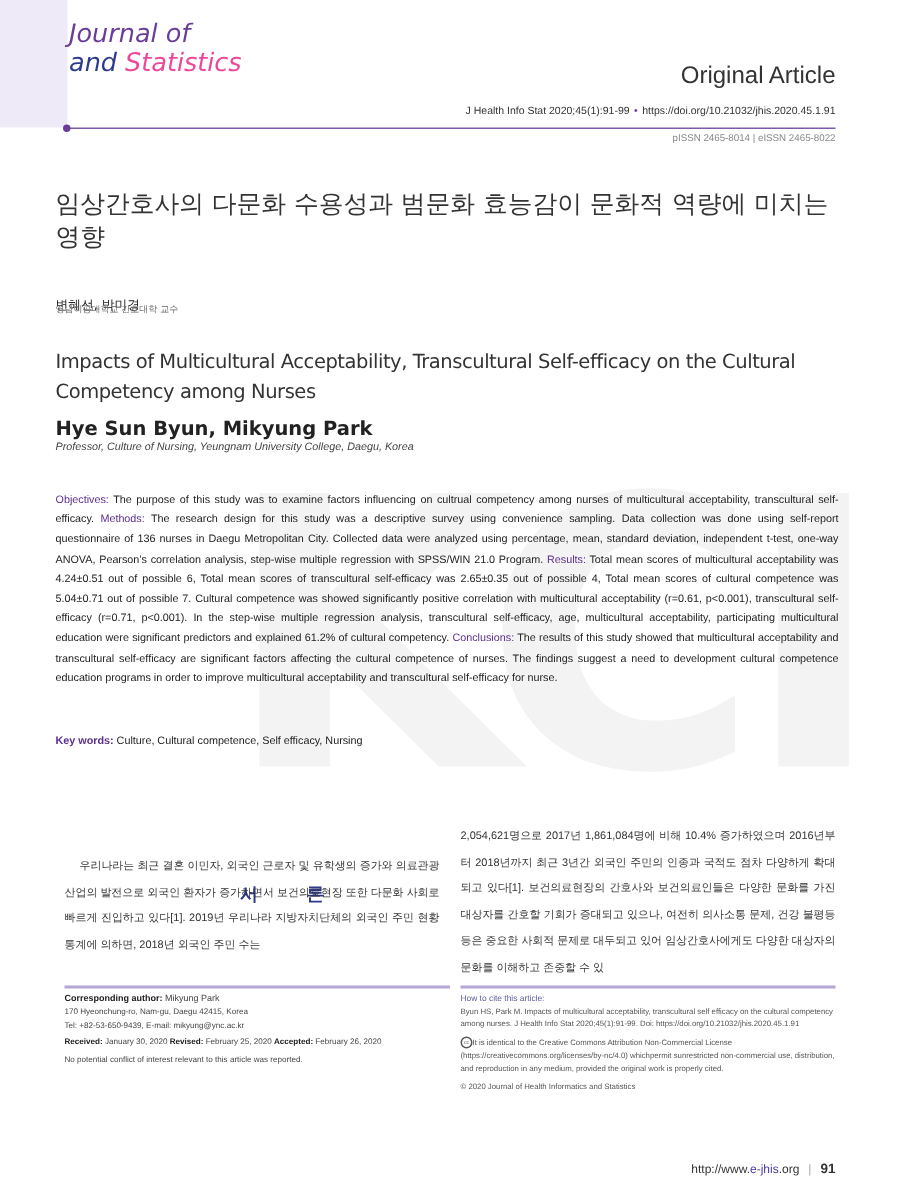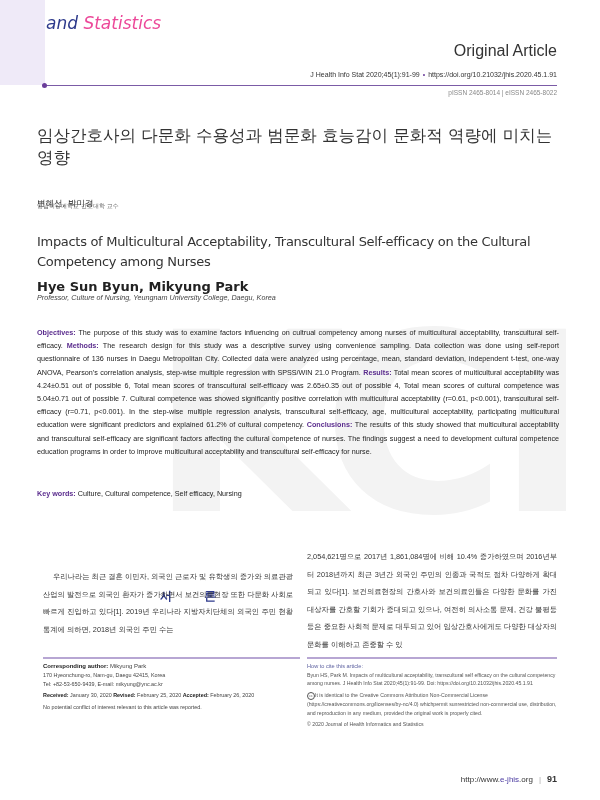--- a/index.html
+++ b/index.html
@@ -23,21 +23,21 @@
 
   .content { position:absolute; left:37px; width:522px; z-index:2; }
   .kr-title { top:125px; font-family:"DejaVu Sans", sans-serif; font-size:16.5px; line-height:22px; color:#333; }
   .kr-authors { top:198px; font-family:"DejaVu Sans", sans-serif; font-size:8.5px; color:#222; }
   .kr-affil { top:202px; font-family:"DejaVu Sans", sans-serif; font-size:6px; color:#666; }
   .en-title { top:232px; font-family:"DejaVu Sans", sans-serif; font-size:13px; line-height:20px; color:#333; font-weight:normal; letter-spacing:-0.3px; }
   .en-authors { top:279px; font-family:"DejaVu Sans", sans-serif; font-size:13px; font-weight:bold; color:#222; }
   .en-affil { top:293px; font-size:7.2px; font-style:italic; color:#444; }
 
   .abstract { top:326px; font-size:7.2px; line-height:13.2px; color:#222; text-align:justify; }
-  .abstract .label { color:#5b2d8e; font-weight:bold; }
+  .abstract .label { color:#5b2d8e; font-weight:normal; }
   .keywords { top:489px; font-size:7.2px; color:#222; }
   .keywords .label { color:#5b2d8e; font-weight:bold; }
 
   .section-heading { position:absolute; left:160px; top:550px; font-family:"DejaVu Serif", serif; font-size:12px;
                      font-weight:bold; color:#2e3a8c; letter-spacing:14px; z-index:2;margin-top:38px; }
   .col { position:absolute; width:250px; font-family:Liberation Sans, sans-serif; font-size:7.3px; line-height:17.5px;
          color:#333; text-align:justify; z-index:2; }
   .col-left { left:43px; top:568px; text-indent:10px; }
   .col-right { left:307px; top:548px; }
 
@@ -55,20 +55,21 @@
   .page-footer .bar { color:#aaa; padding:0 6px; }
   .page-footer .num { font-weight:bold; font-size:9px; }
 </style>
 </head>
 <body>
 
 <div class="left-band"></div>
 <div class="watermark">KCI</div>
 
 <div class="journal-logo">
+  <div class="l1">Journal of</div>
   <div><span class="l3a">and</span><span class="l3b"> Statistics</span></div>
 </div>
 <div class="header-rule"></div>
 <div class="header-dot"></div>
 
 <div class="article-type">Original Article</div>
 <div class="citation-line">
   <span>J Health Info Stat 2020;45(1):91-99</span><span class="sep">•</span><span>https://doi.org/10.21032/jhis.2020.45.1.91</span>
 </div>
 <div class="issn">pISSN 2465-8014 | eISSN 2465-8022</div>

